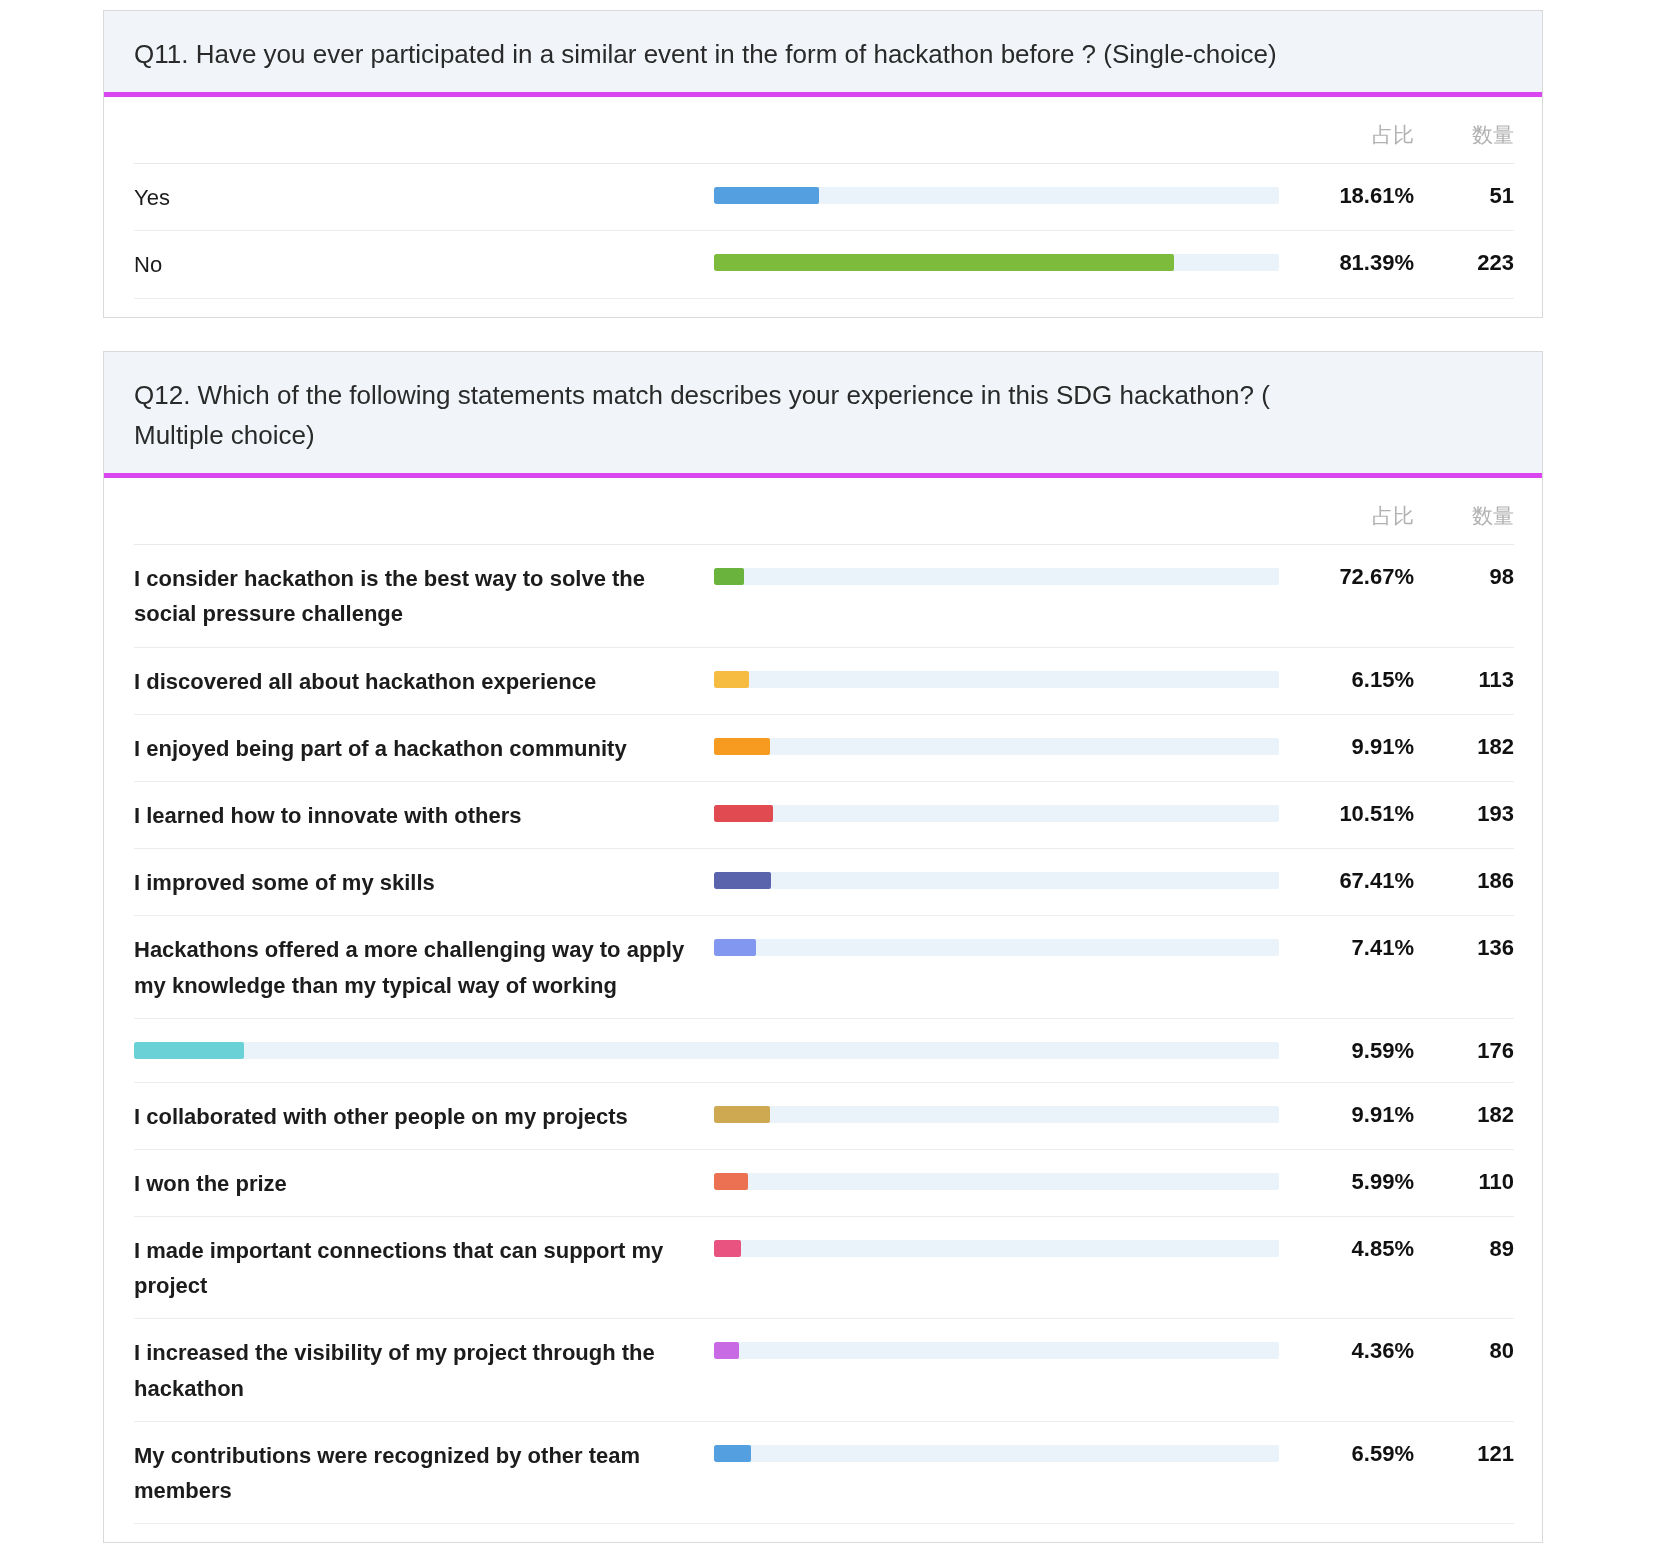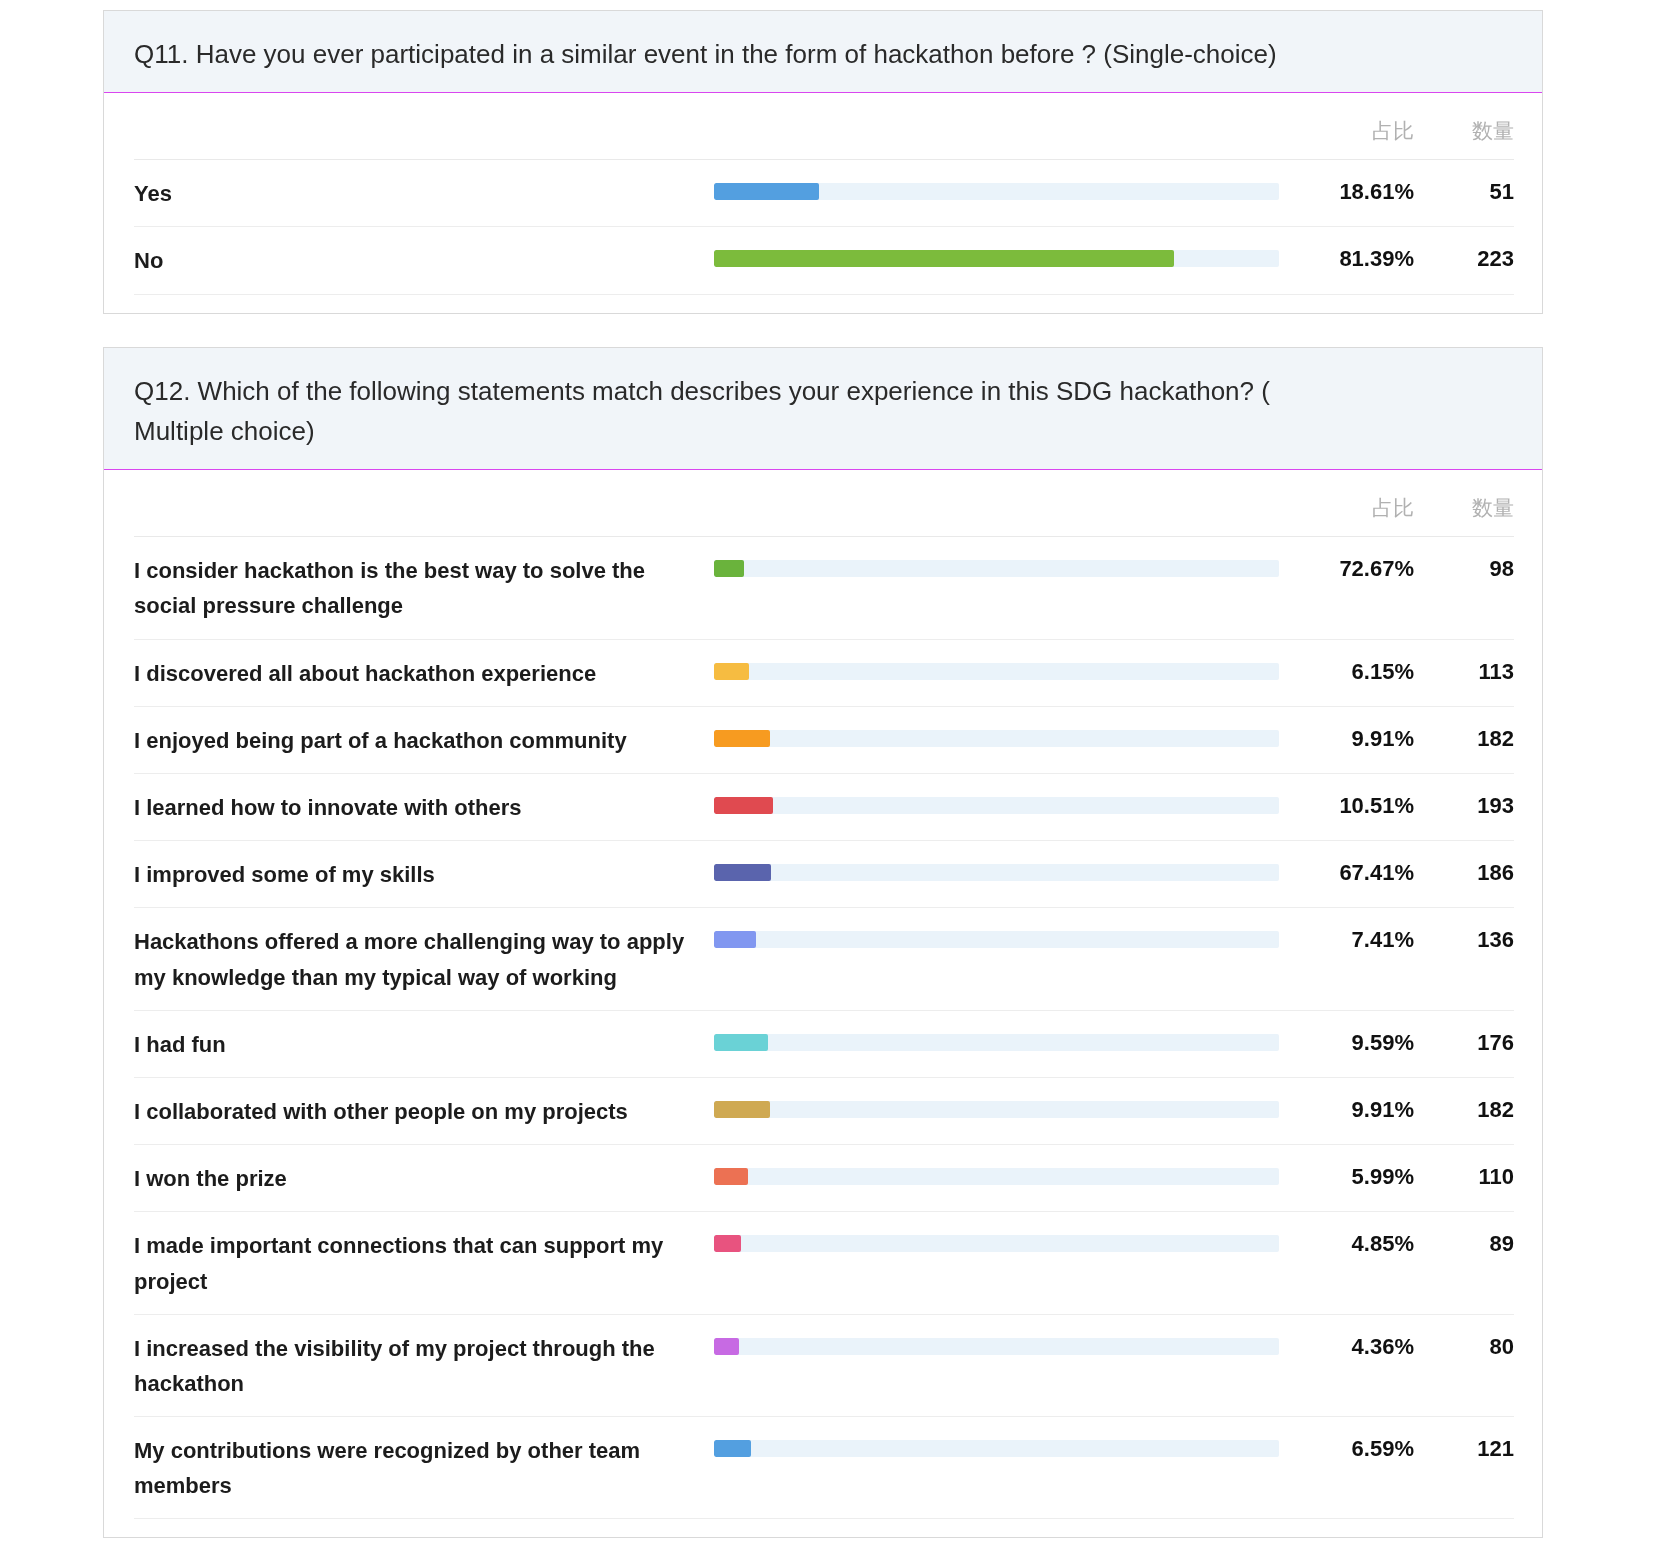--- a/index.html
+++ b/index.html
@@ -19,21 +19,21 @@
     margin-left: 103px;
     border: 1px solid #d9d9d9;
     background: #ffffff;
     box-sizing: border-box;
   }
   .card.first { margin-top: 10px; }
   .card + .card { margin-top: 33px; }
 
   .card-title {
     background: #f1f5f9;
-    border-bottom: 1px solid #d946ef;
+    border-bottom: 5px solid #d946ef;
     padding: 23px 30px 18px 30px;
     font-size: 26px;
     line-height: 1.55;
     color: #2a2a2a;
     font-weight: 400;
   }
   .card-title .title-text {
     display: block;
     max-width: 1200px;
   }
@@ -63,21 +63,21 @@
   .row-label {
     flex: 0 0 580px;
     box-sizing: border-box;
     padding-right: 16px;
     font-size: 22px;
     line-height: 1.6;
     font-weight: 700;
     color: #1c1c1c;
     min-height: 22px;
   }
-  .labels-regular .row-label { font-weight: 700; }
+  .labels-regular .row-label { font-weight: 400; }
 
   .bar-track {
     flex: 1 1 auto;
     height: 17px;
     margin-top: 7px;
     background: #eaf3fa;
     border-radius: 2px;
     position: relative;
     overflow: hidden;
   }
@@ -188,21 +188,20 @@
   </div>
           <div class="row">
     <div class="row-label">Hackathons offered a more challenging way to apply my knowledge than my typical way of working</div>
     <div class="bar-track" style="background: rgb(234, 243, 250);">
       <div class="bar-fill" style="width: 7.41%; background: rgb(129, 151, 240);"></div>
     </div>
     <div class="row-pct">7.41%</div>
     <div class="row-cnt">136</div>
   </div>
           <div class="row">
-    <div class="row-label">I had fun</div>
     <div class="bar-track" style="background: rgb(234, 243, 250);">
       <div class="bar-fill" style="width: 9.59%; background: rgb(106, 210, 214);"></div>
     </div>
     <div class="row-pct">9.59%</div>
     <div class="row-cnt">176</div>
   </div>
           <div class="row">
     <div class="row-label">I collaborated with other people on my projects</div>
     <div class="bar-track" style="background: rgb(234, 243, 250);">
       <div class="bar-fill" style="width: 9.91%; background: rgb(207, 169, 82);"></div>

